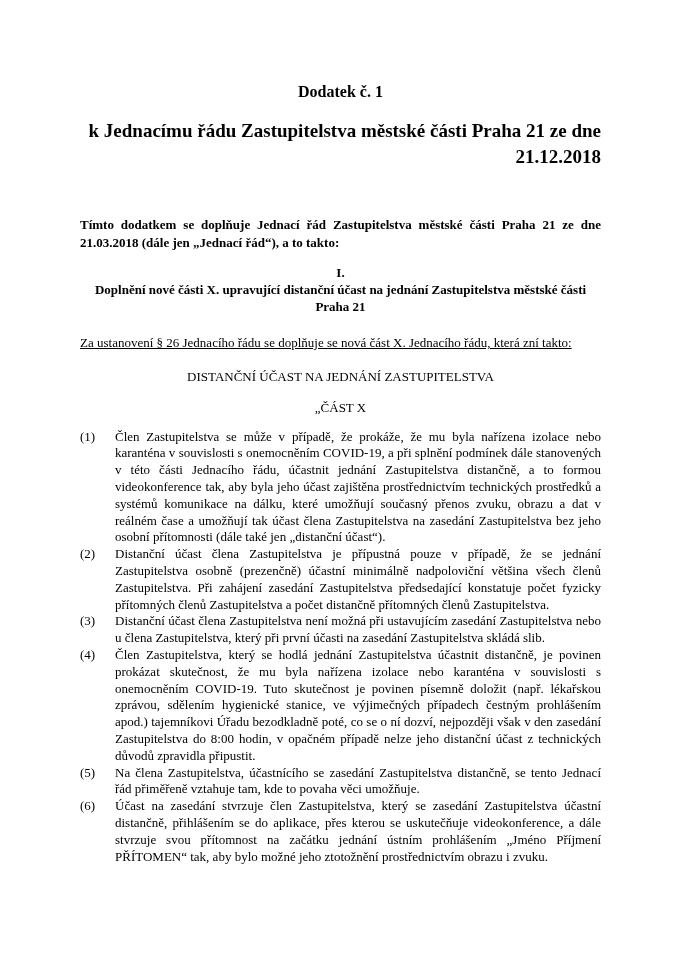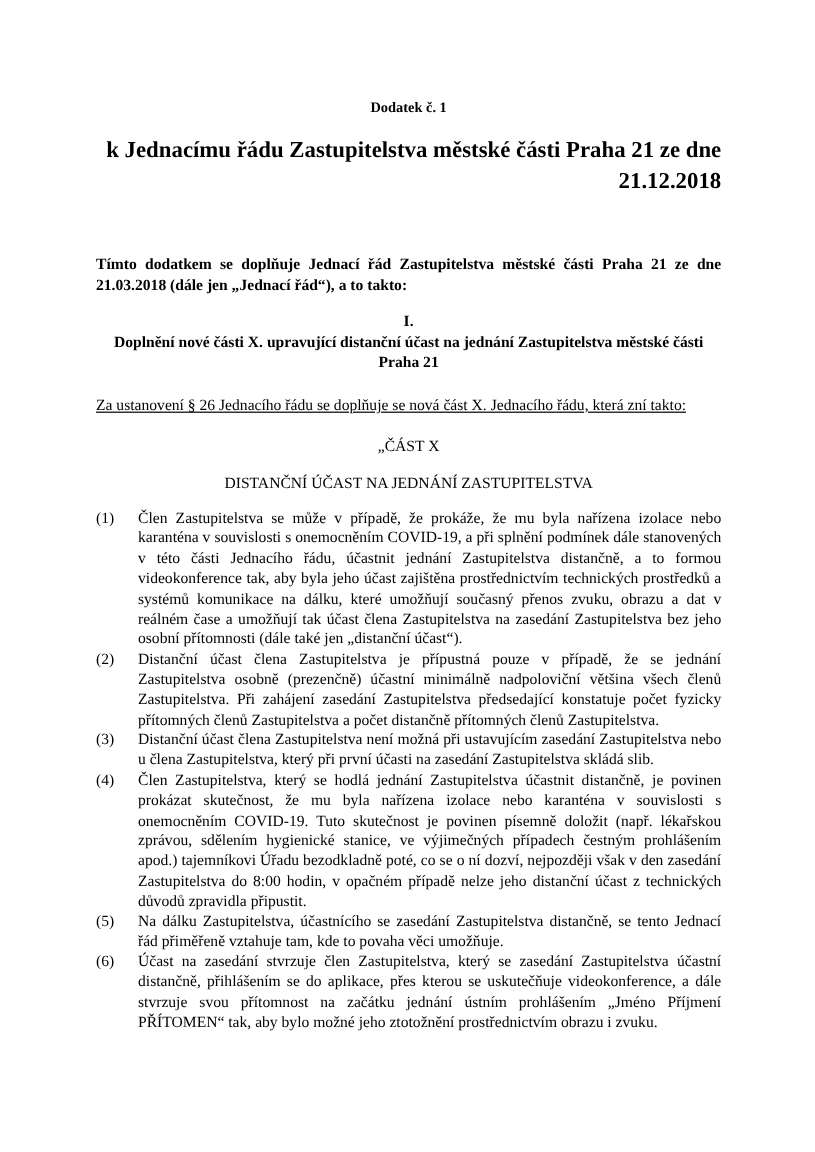--- a/index.html
+++ b/index.html
@@ -16,21 +16,21 @@
     padding: 82px 78px 20px 80px;
     font-family: "Liberation Serif", serif;
     font-size: 13px;
     color: #000000;
     overflow: hidden;
   }
   .doc-title {
     margin: 0 0 16px 0;
     text-align: center;
     font-weight: bold;
-    font-size: 12px;
+    font-size: 16px;
     line-height: 1.25;
   }
   .doc-subtitle {
     margin: 0 0 46px 0;
     text-align: right;
     font-weight: bold;
     font-size: 19px;
     line-height: 1.38;
   }
   .intro {
@@ -84,23 +84,23 @@
   <h2 class="doc-subtitle">k Jednacímu řádu Zastupitelstva městské části Praha 21 ze dne 21.12.2018</h2>
 
   <p class="intro">Tímto dodatkem se doplňuje Jednací řád Zastupitelstva městské části Praha 21 ze dne 21.03.2018 (dále jen „Jednací řád“), a to takto:</p>
 
   <div class="center-bold">I.</div>
 
   <div class="center-bold article-heading">Doplnění nové části X. upravující distanční účast na jednání Zastupitelstva městské části Praha 21</div>
 
   <p class="lead">Za ustanovení § 26 Jednacího řádu se doplňuje se nová část X. Jednacího řádu, která zní takto:</p>
 
+  <div class="centered-line">DISTANČNÍ ÚČAST NA JEDNÁNÍ ZASTUPITELSTVA</div>
+
   <div class="centered-line">„ČÁST X</div>
-
-  <div class="centered-line">DISTANČNÍ ÚČAST NA JEDNÁNÍ ZASTUPITELSTVA</div>
 
 
   <div class="items">
 
     <div class="item">
       <span class="item-num">(1)</span>
       <span class="item-text">Člen Zastupitelstva se může v případě, že prokáže, že mu byla nařízena izolace nebo karanténa v souvislosti s onemocněním COVID-19, a při splnění podmínek dále stanovených v této části Jednacího řádu, účastnit jednání Zastupitelstva distančně, a to formou videokonference tak, aby byla jeho účast zajištěna prostřednictvím technických prostředků a systémů komunikace na dálku, které umožňují současný přenos zvuku, obrazu a dat v reálném čase a umožňují tak účast člena Zastupitelstva na zasedání Zastupitelstva bez jeho osobní přítomnosti (dále také jen „distanční účast“).</span>
     </div>
 
     <div class="item">
@@ -113,21 +113,21 @@
       <span class="item-text">Distanční účast člena Zastupitelstva není možná při ustavujícím zasedání Zastupitelstva nebo u člena Zastupitelstva, který při první účasti na zasedání Zastupitelstva skládá slib.</span>
     </div>
 
     <div class="item">
       <span class="item-num">(4)</span>
       <span class="item-text">Člen Zastupitelstva, který se hodlá jednání Zastupitelstva účastnit distančně, je povinen prokázat skutečnost, že mu byla nařízena izolace nebo karanténa v souvislosti s onemocněním COVID-19. Tuto skutečnost je povinen písemně doložit (např. lékařskou zprávou, sdělením hygienické stanice, ve výjimečných případech čestným prohlášením apod.) tajemníkovi Úřadu bezodkladně poté, co se o ní dozví, nejpozději však v den zasedání Zastupitelstva do 8:00 hodin, v opačném případě nelze jeho distanční účast z technických důvodů zpravidla připustit.</span>
     </div>
 
     <div class="item">
       <span class="item-num">(5)</span>
-      <span class="item-text">Na dálku Zastupitelstva, účastnícího se zasedání Zastupitelstva distančně, se tento Jednací řád přiměřeně vztahuje tam, kde to povaha věci umožňuje.</span>
+      <span class="item-text">Na člena Zastupitelstva, účastnícího se zasedání Zastupitelstva distančně, se tento Jednací řád přiměřeně vztahuje tam, kde to povaha věci umožňuje.</span>
     </div>
 
     <div class="item">
       <span class="item-num">(6)</span>
       <span class="item-text">Účast na zasedání stvrzuje člen Zastupitelstva, který se zasedání Zastupitelstva účastní distančně, přihlášením se do aplikace, přes kterou se uskutečňuje videokonference, a dále stvrzuje svou přítomnost na začátku jednání ústním prohlášením „Jméno Příjmení PŘÍTOMEN“ tak, aby bylo možné jeho ztotožnění prostřednictvím obrazu i zvuku.</span>
     </div>
 
   </div>
 
 </div>

